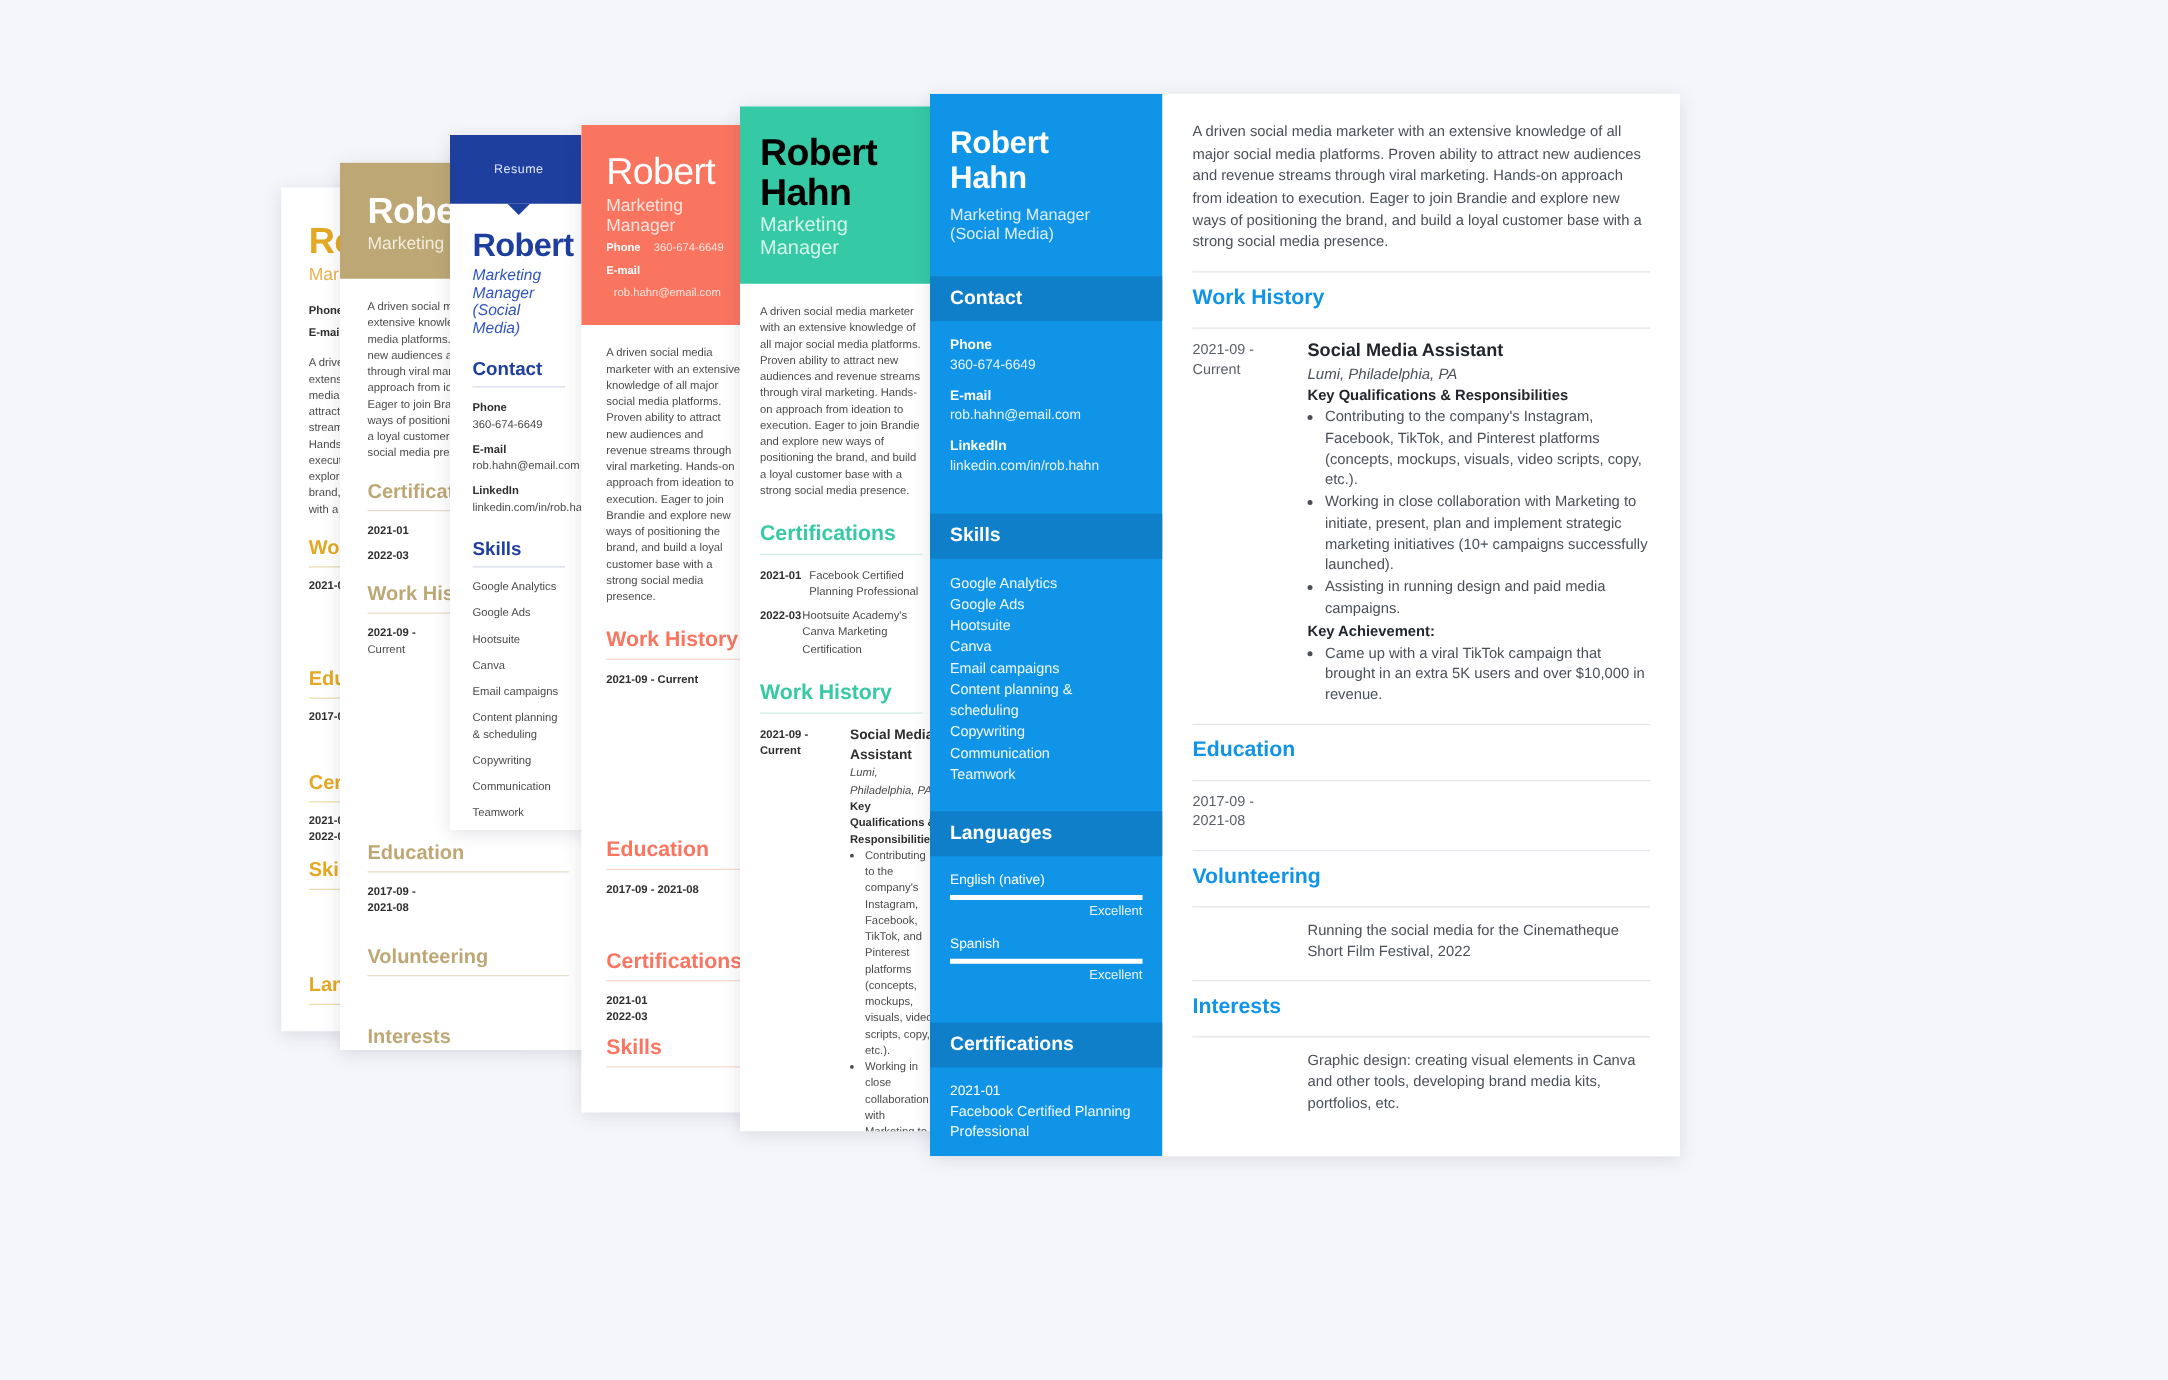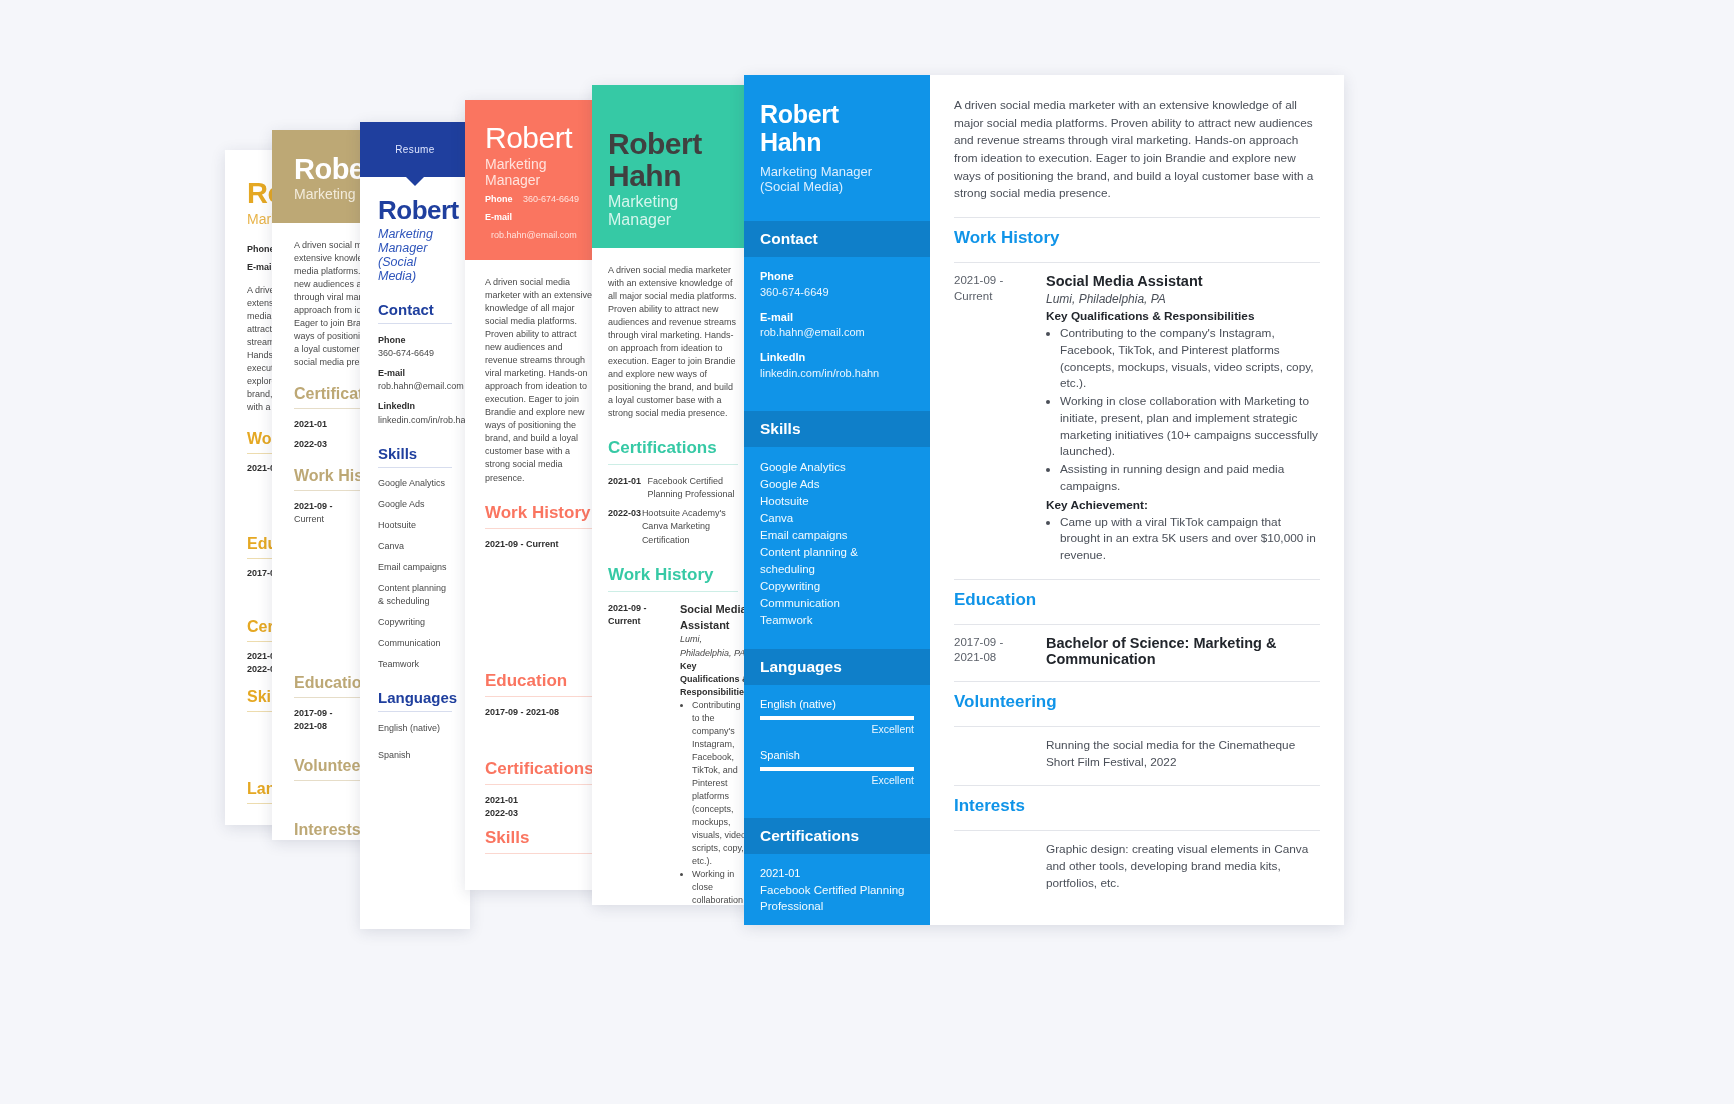--- a/index.html
+++ b/index.html
@@ -36,21 +36,21 @@
   
   #card2 { left: 272px; top: 130px; width: 205px; height: 710px; }
   #card2 .band { background: #bda875; padding: 24px 22px 20px 22px; }
   #card2 .nm { color: #ffffff; font-size: 29px; }
   #card2 .ttl { color: #f3ecdc; font-size: 14px; margin-top: 2px; }
   #card2 .body { padding: 16px 22px; }
   #card2 .sec { color: #bda875; font-size: 16px; margin-top: 16px; }
   #card2 .ul { height: 1px; background: #e6ddc8; margin-top: 5px; }
 
   
-  #card3 { left: 360px; top: 122px; width: 110px; height: 807px; }
+  #card3 { left: 360px; top: 108px; width: 110px; height: 556px; }
   #card3 .tab {
     background: #1f3f9e; height: 55px; color: #dfe6ff;
     font-size: 10px; display: flex; align-items: center;
     justify-content: center; letter-spacing: .4px; position: relative;
   }
   #card3 .caret {
     position: absolute; left: 50%; bottom: -9px; transform: translateX(-50%);
     width: 0; height: 0; border-left: 9px solid transparent;
     border-right: 9px solid transparent; border-top: 9px solid #1f3f9e;
   }
@@ -65,21 +65,21 @@
   #card4 .band { background: #fa7560; padding: 22px 20px 18px 20px; }
   #card4 .nm { color: #ffffff; font-size: 30px; font-weight: 400; }
   #card4 .ttl { color: #ffe3dd; font-size: 14px; margin-top: 2px; }
   #card4 .body { padding: 16px 20px; }
   #card4 .sec { color: #fa7560; font-size: 17px; margin-top: 18px; }
   #card4 .ul { height: 1px; background: #fbd7cf; margin-top: 5px; }
 
   
   #card5 { left: 592px; top: 85px; width: 162px; height: 820px; }
   #card5 .band { background: #36c9a5; padding: 22px 16px 18px 16px; }
-  #card5 .nm { color: #404040; font-size: 30px; margin-top: 21px; }
+  #card5 .nm { color: #000000; font-size: 30px; }
   #card5 .ttl { color: #d5f6ed; font-size: 16px; margin-top: 2px; }
   #card5 .body { padding: 16px 16px; }
   #card5 .sec { color: #36c9a5; font-size: 17px; margin-top: 18px; }
   #card5 .ul { height: 1px; background: #cdeee6; margin-top: 6px; }
 
   
   #card6 { left: 744px; top: 75px; width: 600px; height: 850px; display: flex; }
   .sidebar { width: 186px; background: #1094e8; color: #ffffff; flex: 0 0 186px; }
   .sb-head { padding: 26px 16px 20px 16px; }
   .sb-name { font-size: 25px; font-weight: 700; line-height: 1.1; letter-spacing:-0.3px;}
@@ -377,21 +377,20 @@
       <div class="m-rule"></div>
       <div class="m-sec">Education</div>
       <div class="m-rule"></div>
 
       <div class="row">
         <div class="date">
           <span>2017-09 -</span><br>
           <span>2021-08</span>
         </div>
         <div class="det">
-          <div class="job-t">Bachelor of Science: Marketing &amp; Communication</div>
         </div>
       </div>
 
       <div class="m-rule"></div>
       <div class="m-sec">Volunteering</div>
       <div class="m-rule"></div>
 
       <div class="row">
         <div class="date"></div>
         <div class="det">

